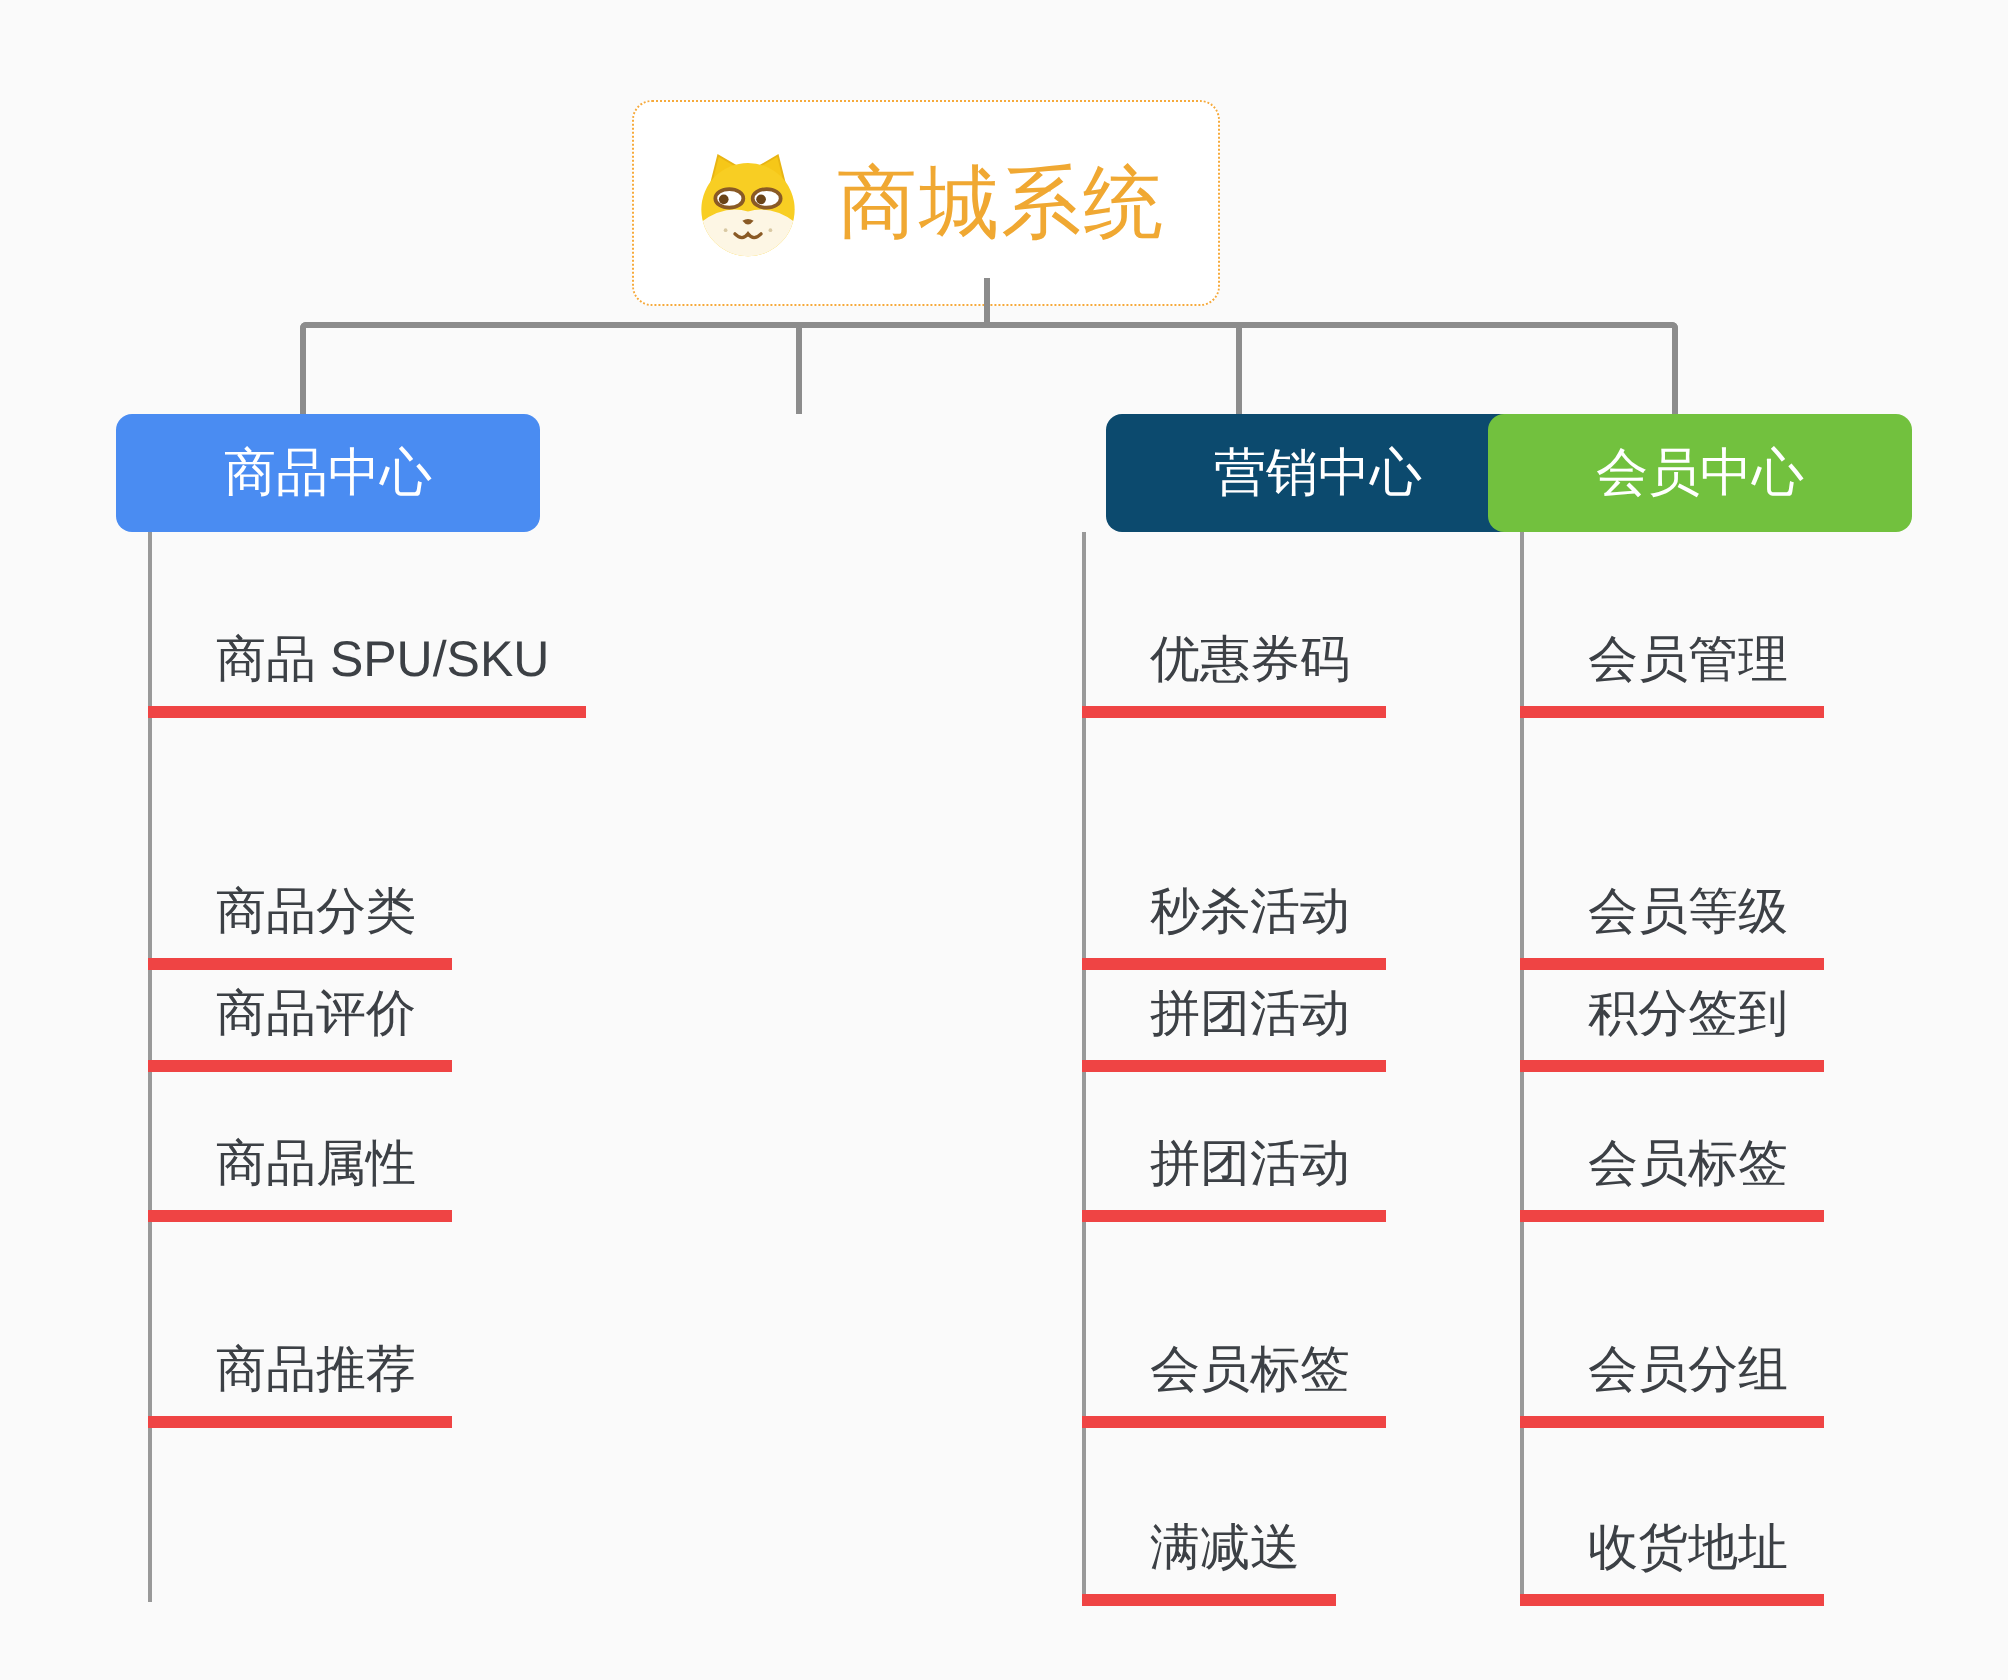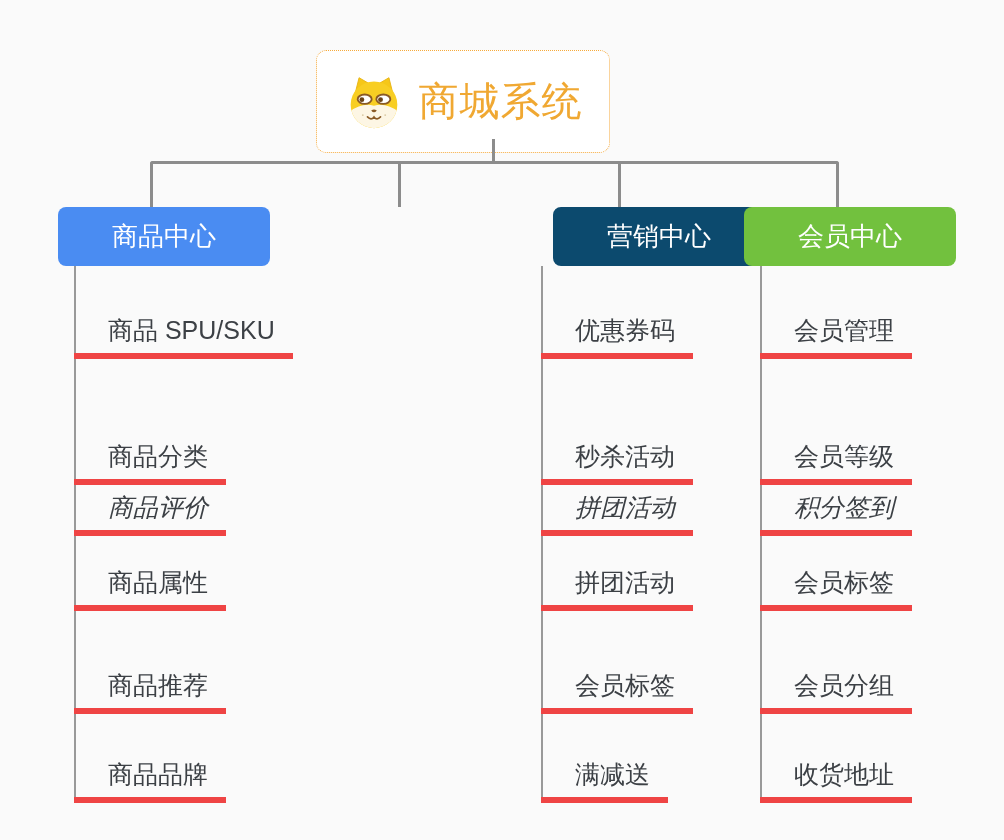--- a/index.html
+++ b/index.html
@@ -60,21 +60,21 @@
   .child{
     position:absolute;left:16px;
     white-space:nowrap;
     font-size:25px;line-height:30px;color:#3c4045;
     padding:0 18px 8px 34px;
     border-bottom:6px solid #ef4444;
     cursor:pointer;
   }
   .child.r0{top:108px;}
   .child.r1{top:197px;margin-top:37px;}
-  .child.r2{top:285px;font-style:italic;}
+  .child.r2{top:285px;}
   .child.r3{top:360px;}
   .child.r4{top:463px;}
   .child.r5{top:552px;}
 </style>
 </head>
 <body>
 
 <div class="canvas">
 
   <div class="root-node">
@@ -111,21 +111,20 @@
   <div class="line drop-3"></div>
 
   <div class="branch c0">
     <div class="branch-header" style="background-color: rgb(74, 140, 242);">商品中心</div>
     <div class="trunk"></div>
     <div class="child r0">商品 SPU/SKU</div>
     <div class="child r1">商品分类</div>
     <div class="child r2">商品评价</div>
     <div class="child r3">商品属性</div>
     <div class="child r4">商品推荐</div>
-    <div class="child r5">商品品牌</div>
   </div>
 
 
   <div class="branch c2">
     <div class="branch-header" style="background-color: #0c4a6e; margin-left: 28px;">营销中心</div>
     <div class="trunk"></div>
     <div class="child r0">优惠券码</div>
     <div class="child r1">秒杀活动</div>
     <div class="child r2">拼团活动</div>
     <div class="child r3">拼团活动</div>

